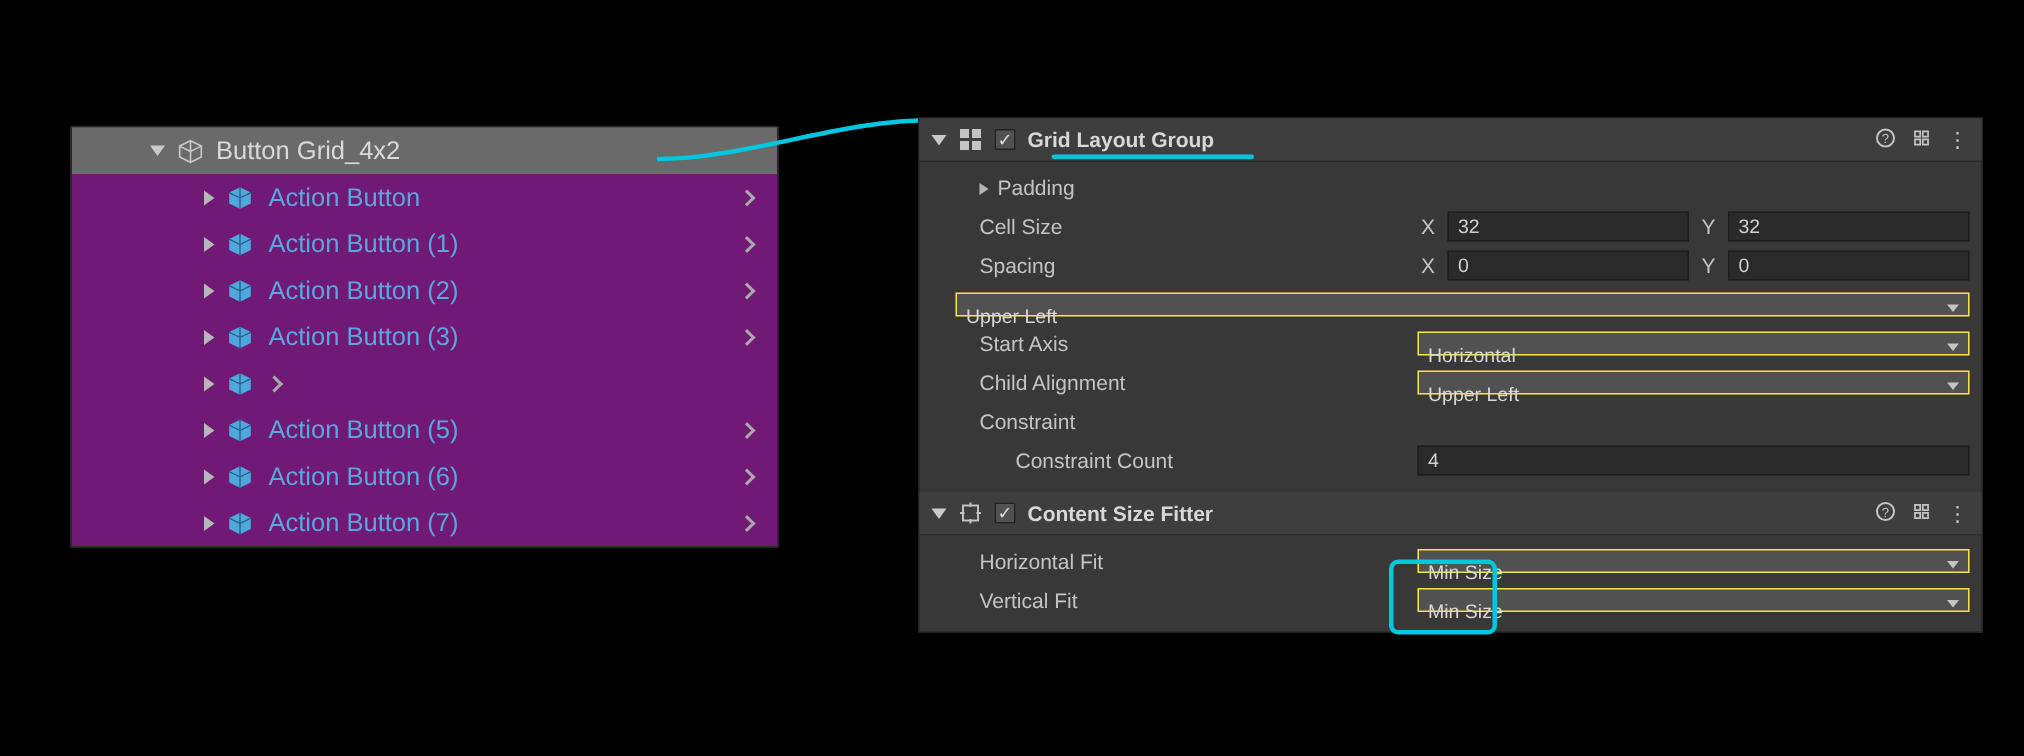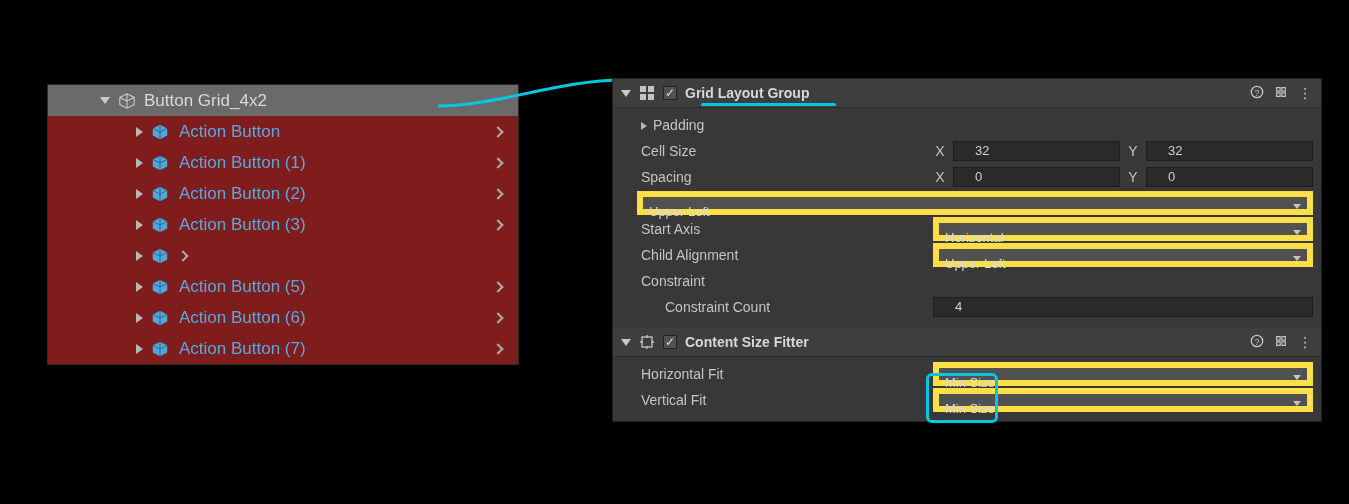--- a/index.html
+++ b/index.html
@@ -13,21 +13,21 @@
     overflow: hidden;
     color: #c4c4c4;
   }
 
   
   .hierarchy {
     position: absolute;
     left: 47px;
     top: 84px;
     width: 472px;
-    background: #7f1d1d;
+    background: #701a75;
     border: 1px solid #2a2a2a;
   }
   .hier-row {
     display: flex;
     align-items: center;
     height: 31px;
     padding: 0 6px 0 0;
   }
   .hier-row.parent {
     background: #6a6a6a;
@@ -120,20 +120,21 @@
     display: flex;
     align-items: center;
     height: 26px;
     gap: 6px;
   }
   .prop-label {
     width: 290px;
     color: #c4c4c4;
     font-size: 14px;
     padding-left: 4px;
+    margin-left: 12px;
   }
   .prop-label.sub { padding-left: 28px; }
   .prop-label.collapsed::before{
     content:"";
     display:inline-block;
     width:0;height:0;
     border-top:4px solid transparent;
     border-bottom:4px solid transparent;
     border-left:6px solid #b7b7b7;
     margin-right:6px;
@@ -141,28 +142,28 @@
   }
 
   .prop-fields { flex: 1; display: flex; gap: 6px; align-items: center; }
   .axis-lbl { width: 14px; color: #c4c4c4; font-size: 14px; text-align: center; }
   .field {
     flex: 1;
     background: #2a2a2a;
     border: 1px solid #1d1d1d;
     height: 20px;
     color: #d0d0d0;
-    padding: 0 21px;
+    padding: 0 6px;
     font-size: 13px;
     line-height: 18px;
   }
   .dropdown {
     flex: 1;
     background: #515151;
-    border: 6px solid #fde047;
+    border: 1px solid #fde047;
     height: 16px;
     color: #d8d8d8;
     padding: 6px 6px;
     font-size: 13px;
     line-height: 18px;
     position: relative;
   }
   .dropdown::after {
     content: "";
     position: absolute;

